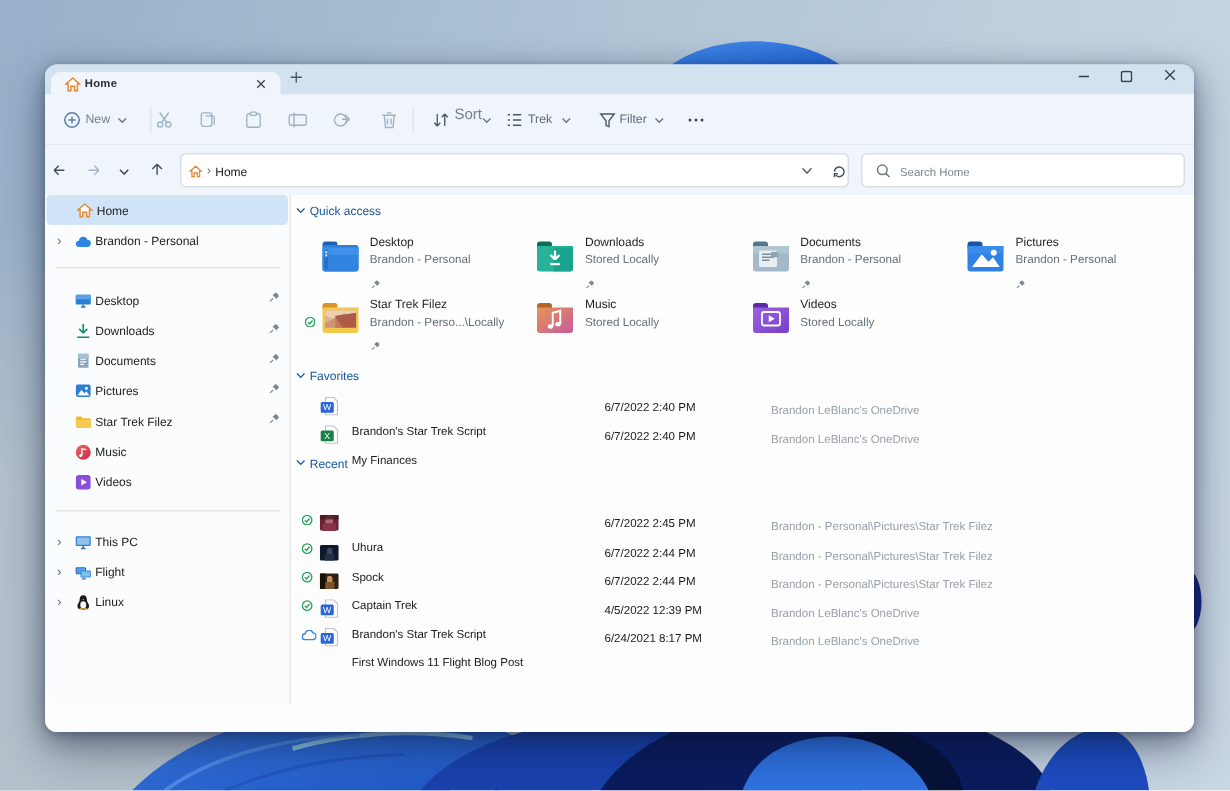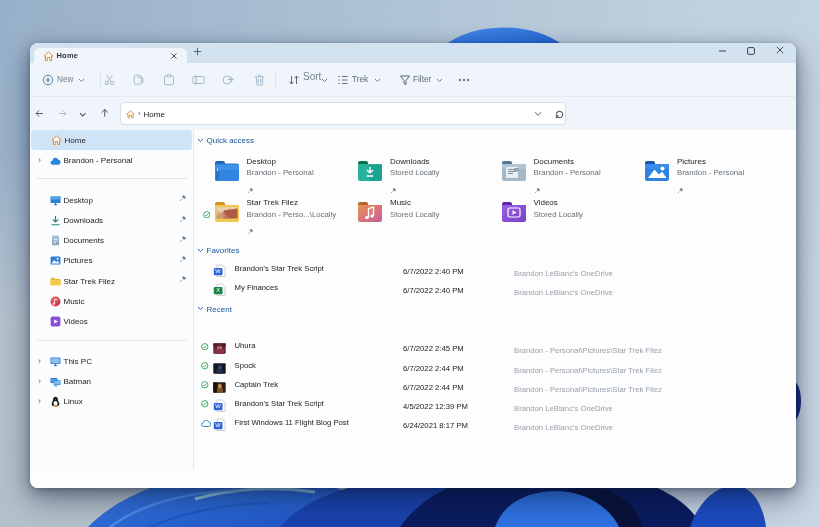--- a/index.html
+++ b/index.html
@@ -42,21 +42,21 @@
 .sect { position:absolute; font-size:8px; color:#17549c; }
 .sect .chv { margin-right:2.5px; vertical-align:0.5px; }
 .tile { position:absolute; width:143px; height:40px; }
 .tile .fico { position:absolute; left:0; top:0; }
 .tile .t1 { position:absolute; left:33px; top:-3px; font-size:8px; color:#1f1f1f; }
 .tile .t2 { position:absolute; left:33px; top:8.5px; font-size:7.8px; color:#667078; }
 .tile .tpin { position:absolute; left:33px; top:20px; }
 .frow { position:absolute; height:19px; width:600px; font-size:7.7px; }
 .frow .st { position:absolute; left:7px; top:2.5px; line-height:0; }
 .frow .fi { position:absolute; left:18.5px; top:1.5px; line-height:0; }
-.frow .nm { position:absolute; left:40.5px; top:1px; color:#1b1b1b; }
+.frow .nm { position:absolute; left:40.5px; top:20px; color:#1b1b1b; }
 .frow .dt { position:absolute; left:209px; top:4px; color:#1b1b1b; }
 .frow .lc { position:absolute; left:320px; top:6px; color:#98a1ab; }
 .status { position:absolute; left:0; bottom:0; width:100%; height:18px; }
 .status .cnt { position:absolute; left:10px; top:3.5px; font-size:7.8px; color:#3a3a3a; }
 </style>
 </head>
 <body>
 <div class="wall"></div>
 <div class="wall2"></div>
 <svg class="bloom" width="820" height="527" viewBox="0 0 820 527">
@@ -206,20 +206,27 @@
         </svg>
       <span style="position:absolute;left:17px;top:6px;font-size:8px;color:#5a646e">›</span>
       <span style="position:absolute;left:22.5px;top:7px;font-size:8px;color:#1b1b1b">Home</span>
       <svg style="position:absolute;left:413px;top:8px" width="8" height="6" viewBox="0 0 8 6">
           <path d="M1 1.2 L4 4.4 L7 1.2" fill="none" stroke="#5a646e" stroke-width="1"></path>
         </svg>
       <svg style="position:absolute;left:432.5px;top:6px" width="11" height="11" viewBox="0 0 12 12" fill="none" stroke="#47525e" stroke-width="1.1">
           <path d="M2.5 6 a3.5 3.5 0 1 1 1 2.5 M2.5 10 V7.5 H5"></path>
         </svg>
     </div>
+    <div style="position:absolute;left:544px;top:5px;width:216px;height:23px;background:#fff;border:1px solid #d9dee3;border-radius:4px">
+      <svg style="position:absolute;left:9px;top:6px" width="10" height="10" viewBox="0 0 10 10" fill="none" stroke="#6b7680" stroke-width="1">
+          <circle cx="4.2" cy="4.2" r="3.2"></circle>
+          <path d="M6.6 6.6 L9 9"></path>
+        </svg>
+      <span style="position:absolute;left:25px;top:7px;font-size:7.6px;color:#7c858e">Search Home</span>
+    </div>
   </div>
   <div class="body">
     <div class="sidebar">
       <div class="srow sel" style="top:0">
         <svg class="ico" width="11" height="11" viewBox="0 0 11 11">
             <path d="M5.5 1 L10 5 H8.6 V9.5 H6.8 V6.5 H4.2 V9.5 H2.4 V5 H1 Z" fill="#fff" stroke="#e08a3c" stroke-width="1"></path>
           </svg>
         <span class="lbl">Home</span>
       </div>
       <div class="srow" style="top:20px">
@@ -320,21 +327,21 @@
       </div>
       <div class="srow" style="top:241px">
         <span class="chev">›</span>
         <svg class="ico" width="12" height="11" viewBox="0 0 12 11">
             <rect x="0.5" y="1.8" width="7.5" height="5.2" rx="0.8" fill="#1e6fc0"></rect>
             <rect x="1.2" y="2.5" width="6.1" height="3.8" fill="#55a0e8"></rect>
             <rect x="4" y="4.2" width="7.5" height="5.2" rx="0.8" fill="#2a85d8"></rect>
             <rect x="4.7" y="4.9" width="6.1" height="3.8" fill="#7cc0f0"></rect>
             <path d="M6.4 9.4 V10.4 M4.9 10.4 H8" stroke="#1e6fc0" stroke-width="0.8"></path>
           </svg>
-        <span class="lbl">Batman</span>
+        <span class="lbl">Flight</span>
       </div>
       <div class="srow" style="top:261px">
         <span class="chev">›</span>
         <svg class="ico" width="11" height="11" viewBox="0 0 11 11">
             <path d="M5.5 0.8 c-1.8 0 -2.4 1.4 -2.4 2.8 c0 1 -0.6 2 -1.2 3.2 c-0.5 1.1 -0.3 2.6 0.8 3.2 c0.8 0.5 4.8 0.5 5.6 0 c1.1-0.6 1.3-2.1 0.8-3.2 c-0.6-1.2 -1.2-2.2 -1.2-3.2 c0-1.4 -0.6-2.8 -2.4-2.8 Z" fill="#1a1a1a"></path>
             <ellipse cx="5.5" cy="7.3" rx="2" ry="2.4" fill="#f5f5f5"></ellipse>
             <path d="M4.9 3.4 L5.5 4.2 L6.1 3.4 Z" fill="#f2a83c"></path>
             <ellipse cx="4" cy="10" rx="1.2" ry="0.7" fill="#f2a83c"></ellipse>
             <ellipse cx="7" cy="10" rx="1.2" ry="0.7" fill="#f2a83c"></ellipse>
           </svg>

